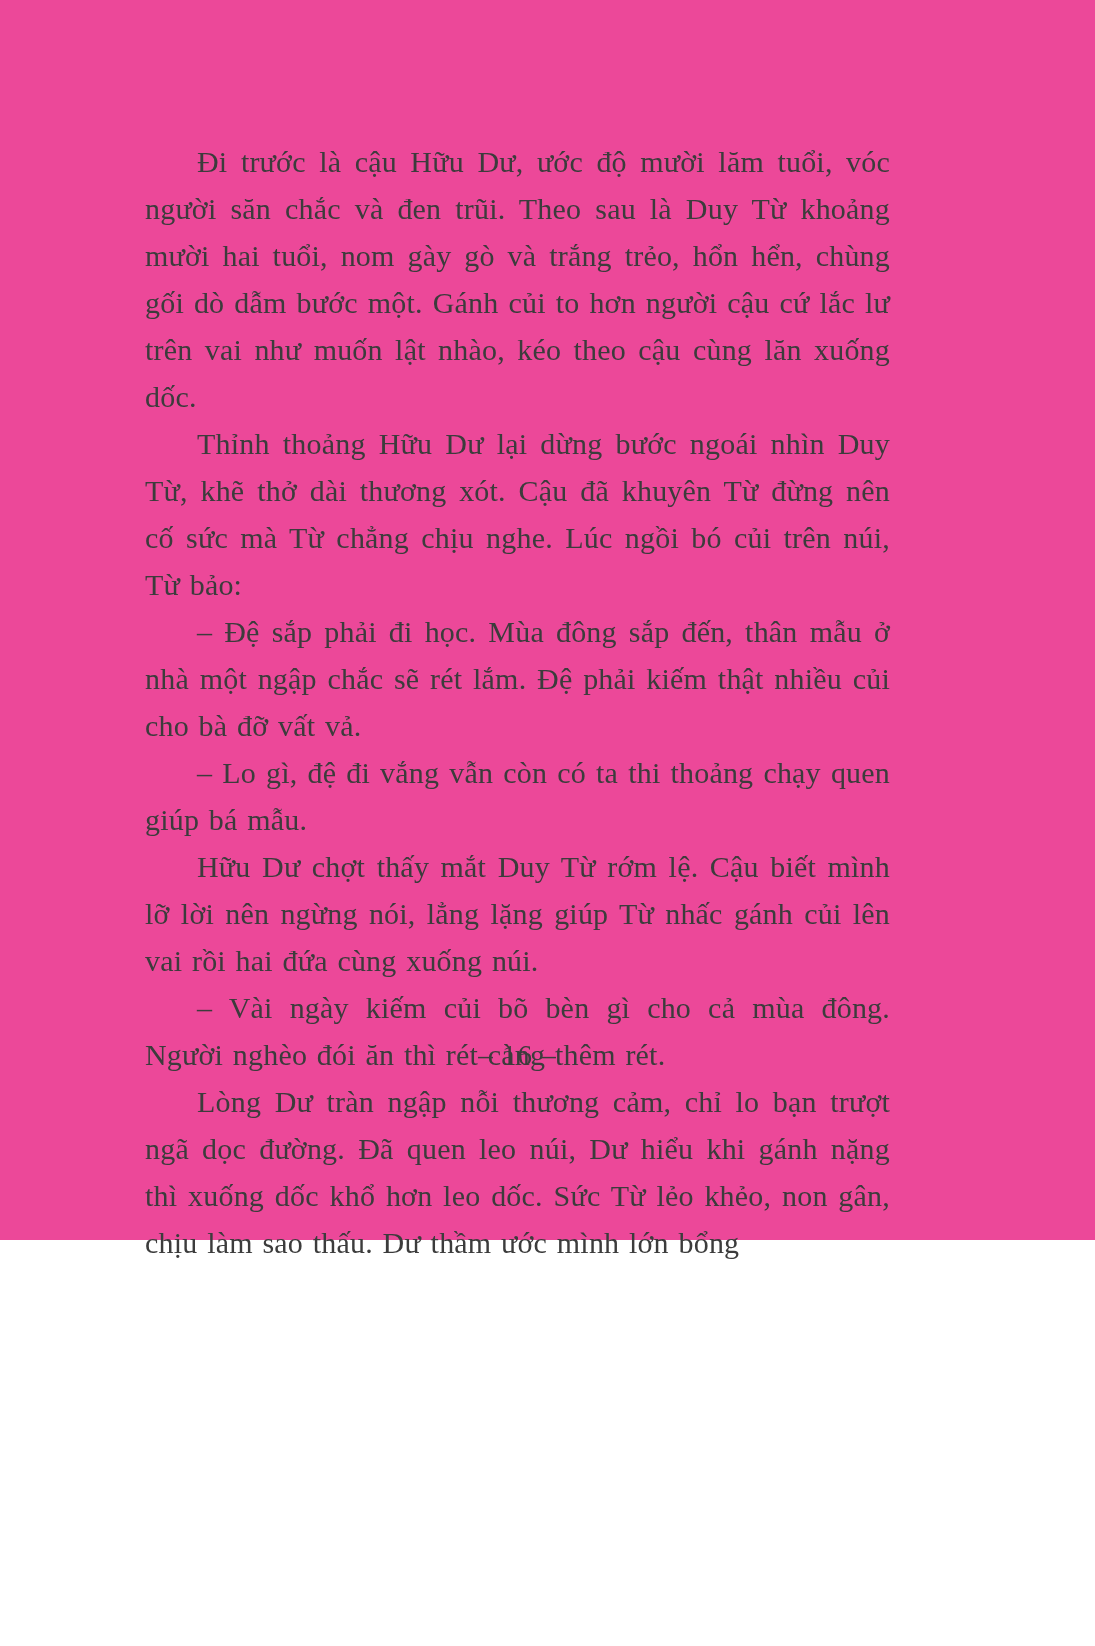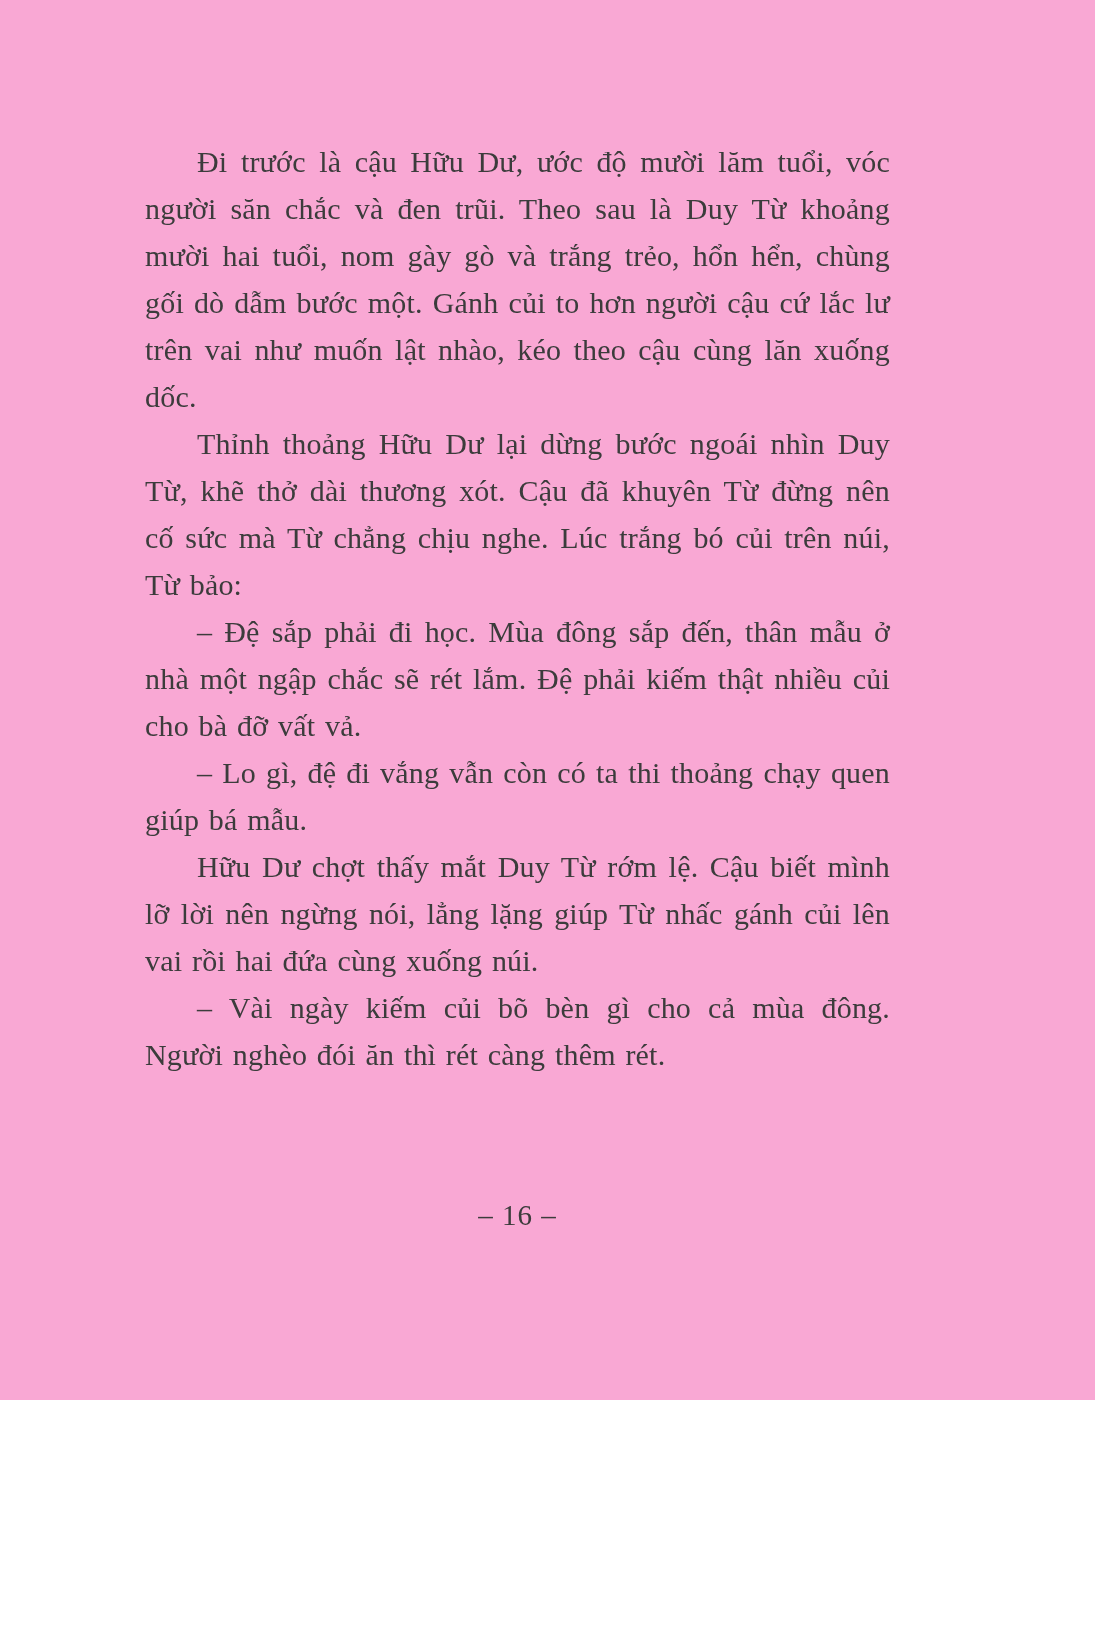--- a/index.html
+++ b/index.html
@@ -10,22 +10,22 @@
   body {
     width: 1095px;
     height: 1646px;
     font-family: "Liberation Serif", "DejaVu Serif", serif;
     overflow: hidden;
   }
   .page {
     position: relative;
     box-sizing: border-box;
     width: 1095px;
-    height: 1400px;
-    background: #f9a8d4;
+    height: 1240px;
+    background: #ec4899;
     padding: 138px 205px 0 145px;
   }
   .text-block p {
     margin: 0;
     font-size: 30px;
     line-height: 47px;
     color: #3c3c3c;
     text-align: justify;
     text-indent: 52px;
     letter-spacing: 0.2px;
@@ -42,20 +42,21 @@
     letter-spacing: 1px;
     margin-top: 48px;
   }
 </style>
 </head>
 <body>
 
 <div class="page">
   <div class="text-block">
     <p>Đi trước là cậu Hữu Dư, ước độ mười lăm tuổi, vóc người săn chắc và đen trũi. Theo sau là Duy Từ khoảng mười hai tuổi, nom gày gò và trắng trẻo, hổn hển, chùng gối dò dẫm bước một. Gánh củi to hơn người cậu cứ lắc lư trên vai như muốn lật nhào, kéo theo cậu cùng lăn xuống dốc.</p>
-    <p>Thỉnh thoảng Hữu Dư lại dừng bước ngoái nhìn Duy Từ, khẽ thở dài thương xót. Cậu đã khuyên Từ đừng nên cố sức mà Từ chẳng chịu nghe. Lúc trắng bó củi trên núi, Từ bảo:</p>
+    <p>Thỉnh thoảng Hữu Dư lại dừng bước ngoái nhìn Duy Từ, khẽ thở dài thương xót. Cậu đã khuyên Từ đừng nên cố sức mà Từ chẳng chịu nghe. Lúc ngồi bó củi trên núi, Từ bảo:</p>
     <p>– Đệ sắp phải đi học. Mùa đông sắp đến, thân mẫu ở nhà một ngập chắc sẽ rét lắm. Đệ phải kiếm thật nhiều củi cho bà đỡ vất vả.</p>
     <p>– Lo gì, đệ đi vắng vẫn còn có ta thi thoảng chạy quen giúp bá mẫu.</p>
     <p>Hữu Dư chợt thấy mắt Duy Từ rớm lệ. Cậu biết mình lỡ lời nên ngừng nói, lẳng lặng giúp Từ nhấc gánh củi lên vai rồi hai đứa cùng xuống núi.</p>
     <p>– Vài ngày kiếm củi bõ bèn gì cho cả mùa đông. Người nghèo đói ăn thì rét càng thêm rét.</p>
+    <p>Lòng Dư tràn ngập nỗi thương cảm, chỉ lo bạn trượt ngã dọc đường. Đã quen leo núi, Dư hiểu khi gánh nặng thì xuống dốc khổ hơn leo dốc. Sức Từ lẻo khẻo, non gân, chịu làm sao thấu. Dư thầm ước mình lớn bổng</p>
   </div>
   <div class="page-number">– 16 –</div>
 </div>
 
 </body></html>

